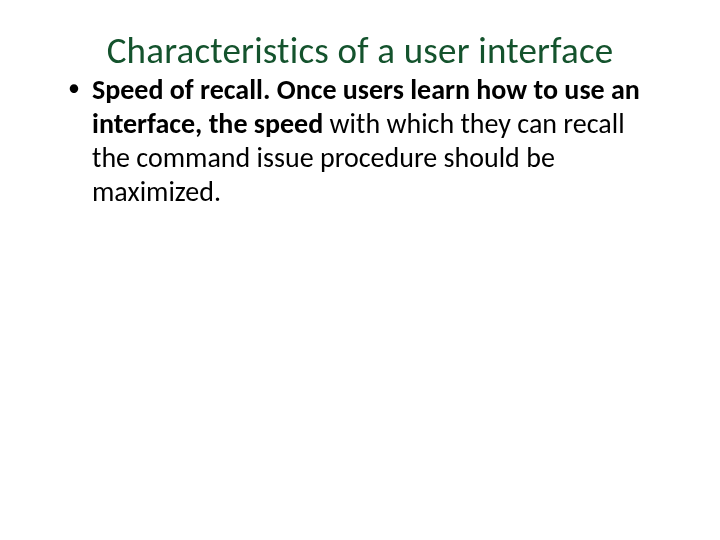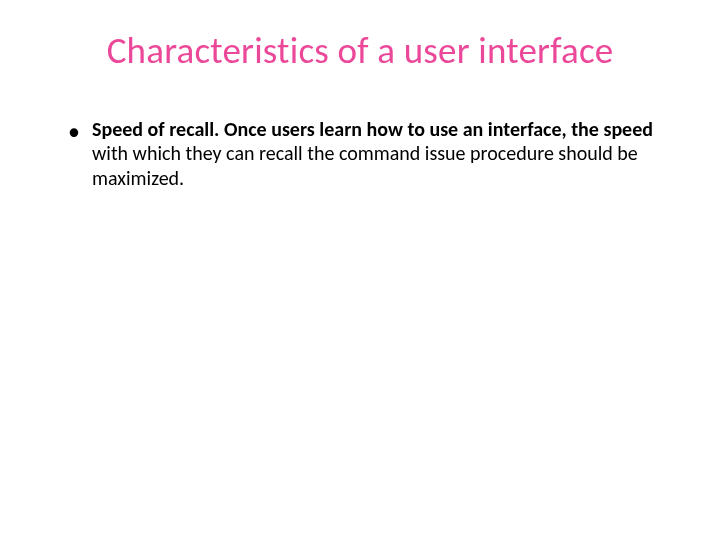--- a/index.html
+++ b/index.html
@@ -15,35 +15,34 @@
       overflow: hidden;
     }
     .slide {
       width: 100%;
       height: 100%;
       padding: 28px 56px 40px 56px;
     }
     .title {
       font-size: 37px;
       font-weight: 400;
-      color: #ec4899;
+      color: #14532d;
       text-align: center;
-      margin-bottom: 44px;
       letter-spacing: 0.2px;
     }
     .content {
       padding-left: 12px;
     }
     ul {
       list-style: none;
     }
     li {
       position: relative;
       padding-left: 24px;
-      font-size: 20px;
+      font-size: 28px;
       line-height: 1.22;
       color: #000000;
       margin-bottom: 2px;
     }
     li::before {
       content: "•";
       position: absolute;
       left: 0;
       top: 0;
       font-size: 24px;

